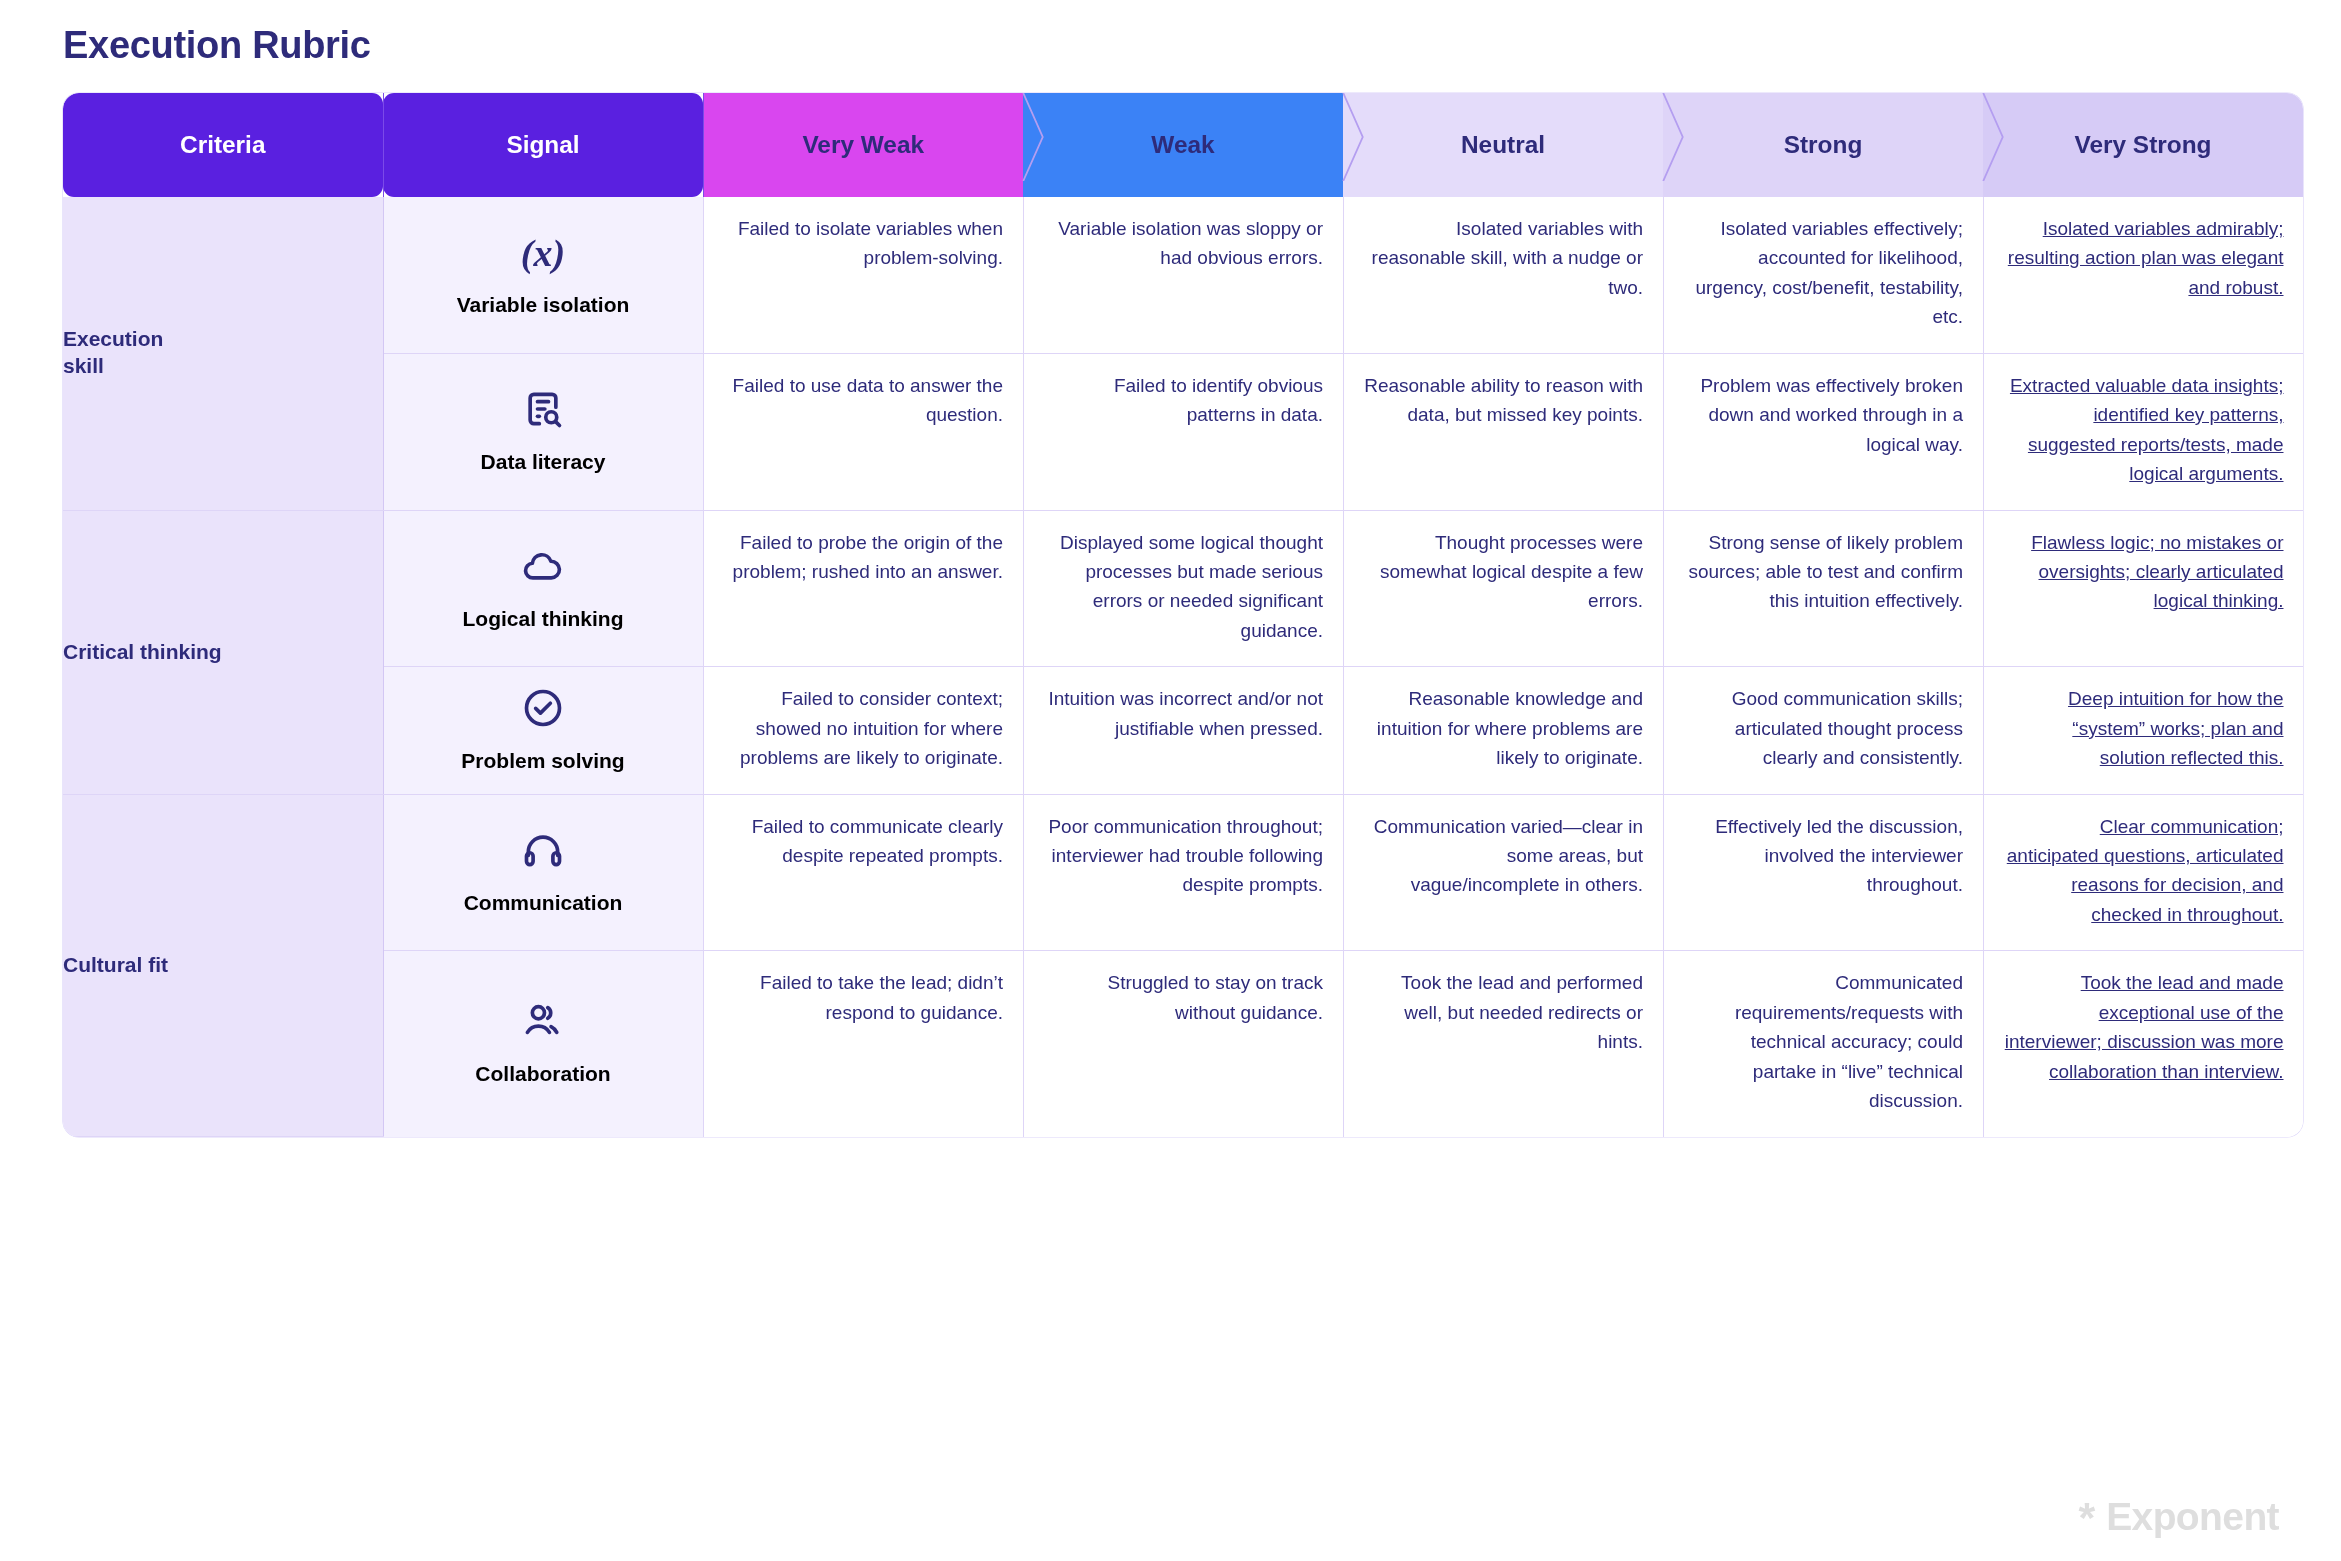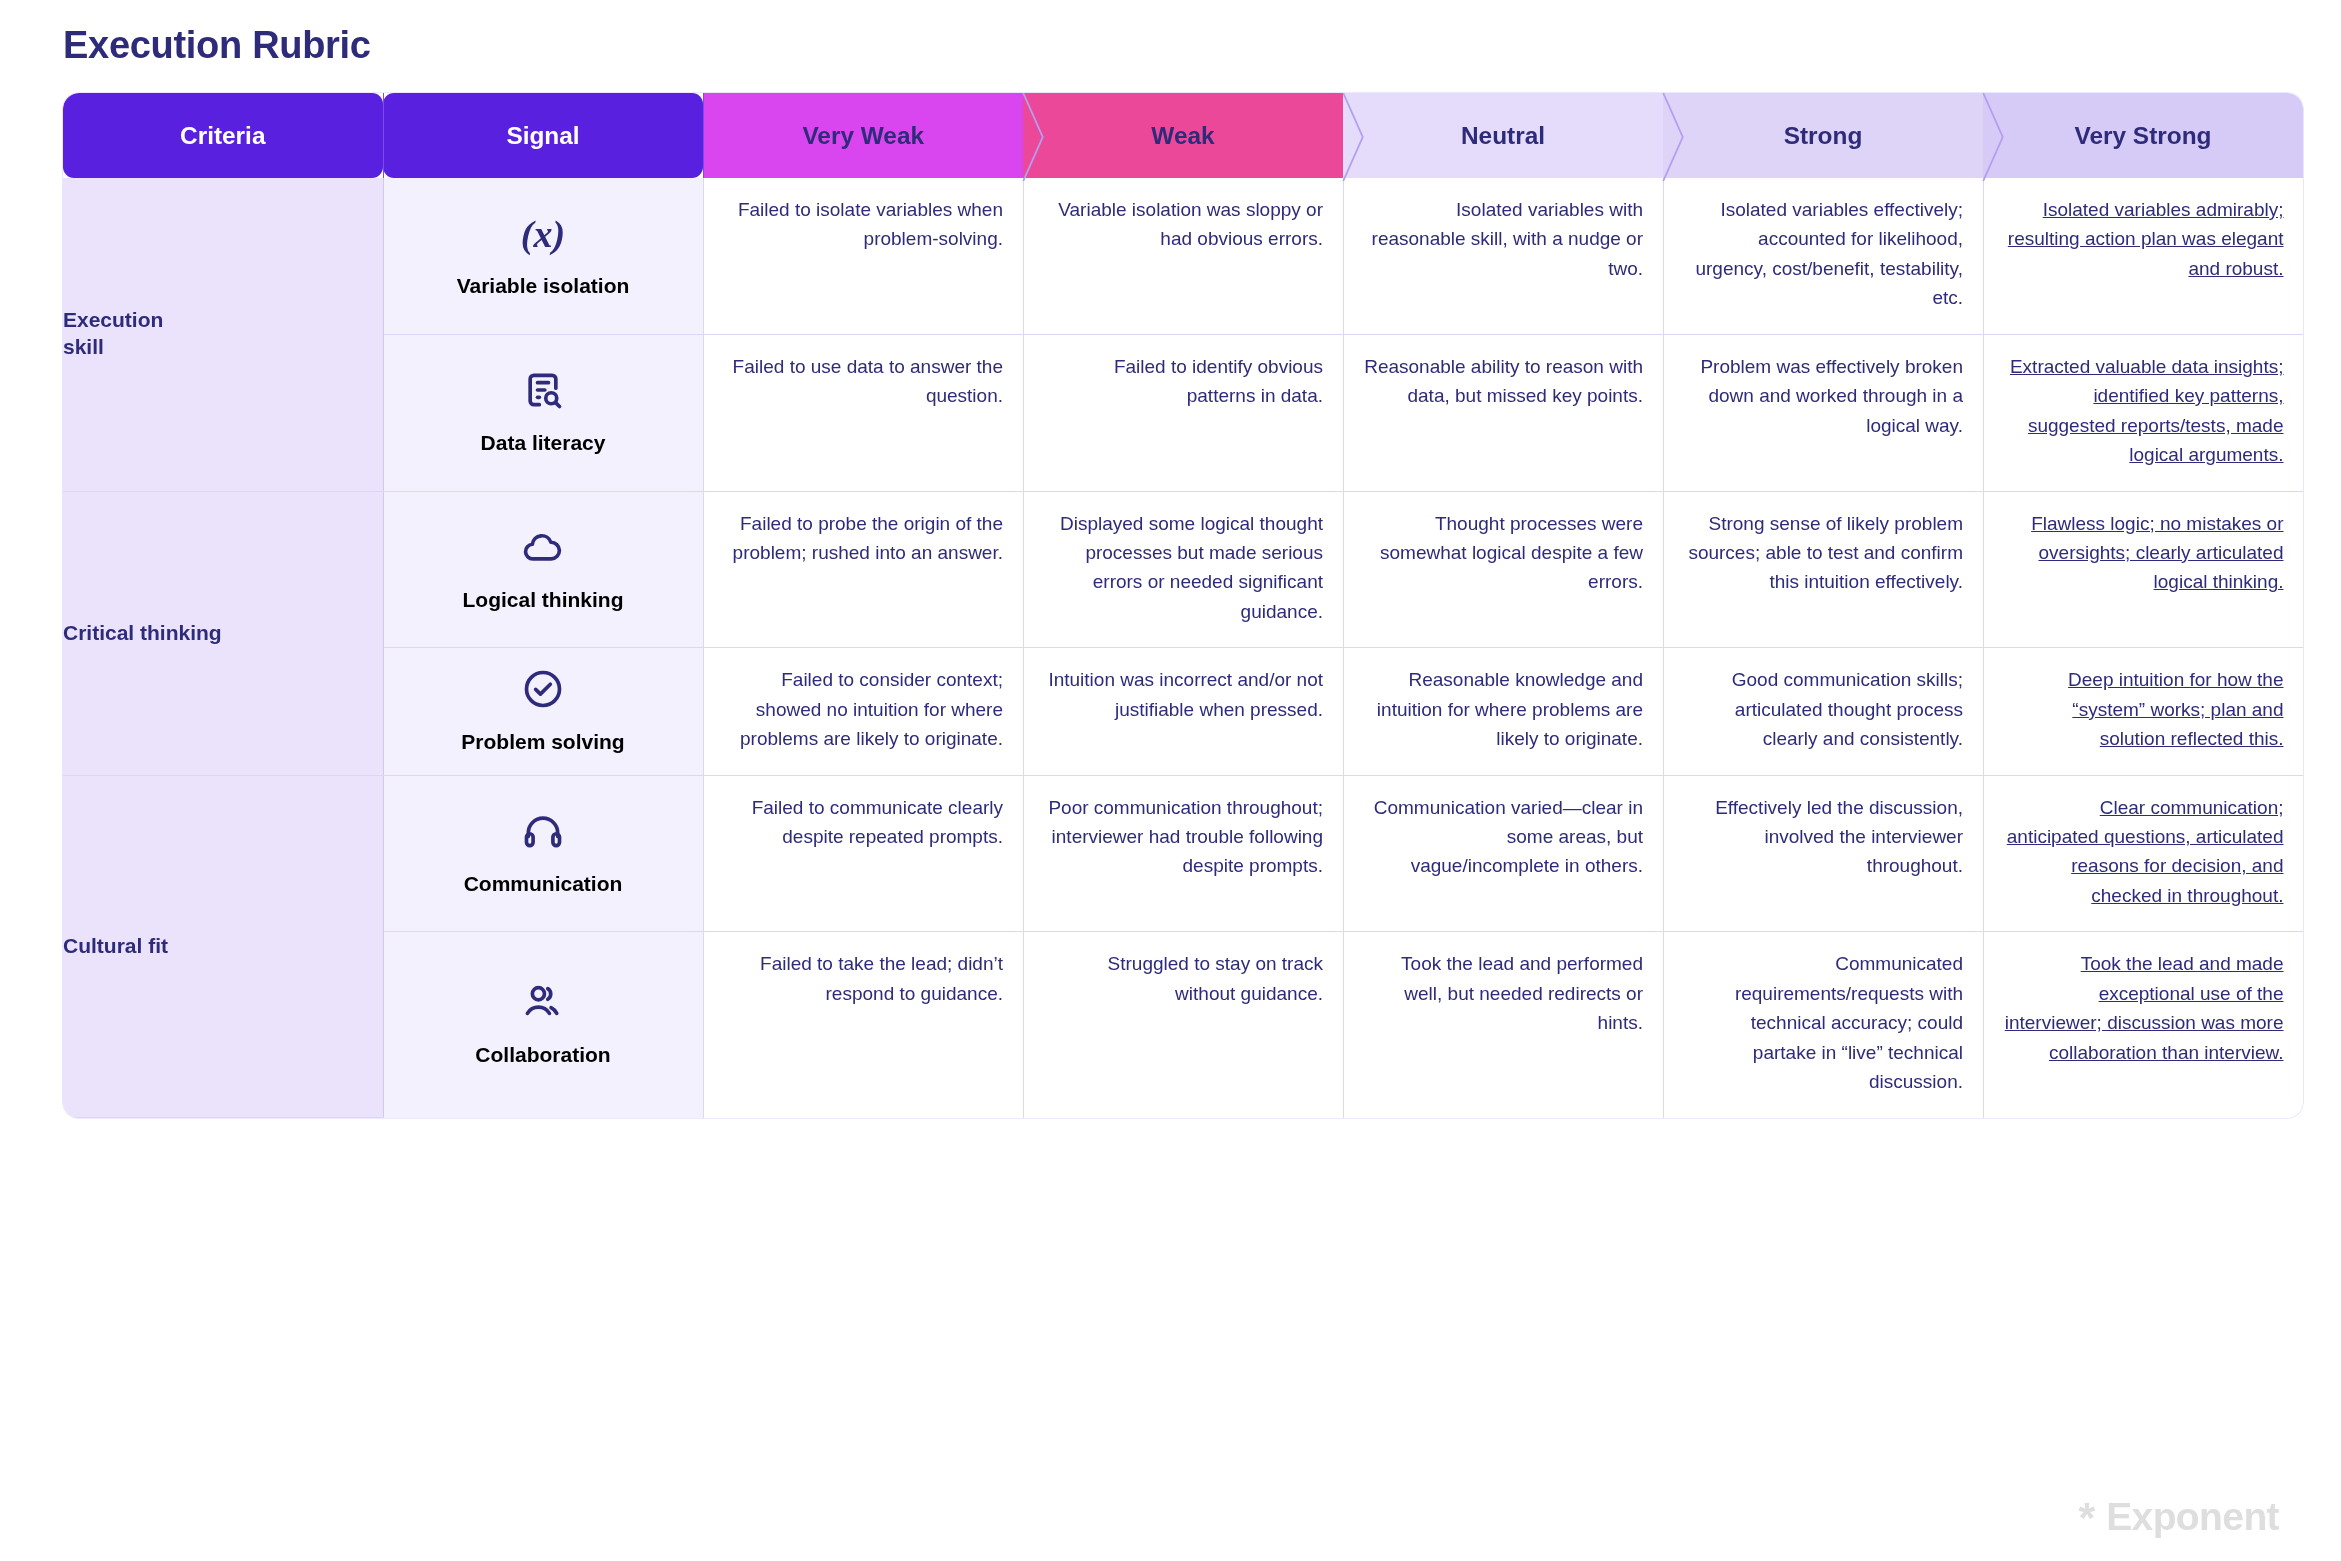--- a/index.html
+++ b/index.html
@@ -48,21 +48,21 @@
     table-layout: fixed;
   }
 
   
   col.c-criteria { width: 320px; }
   col.c-signal   { width: 320px; }
   col.c-level    { width: 320px; }
 
   
   thead th {
-    height: 85px;
+    height: 104px;
     padding: 0;
     vertical-align: middle;
     text-align: center;
     font-size: 24.4px;
     font-weight: 700;
   }
 
   th.head-dark {
     background: #5a20e0;
     color: #ffffff;
@@ -73,21 +73,21 @@
 
   th.head-level {
     color: #2e2b7a;
     position: relative;
     border: none;
   }
   th.head-level .lbl { position: relative; z-index: 2; }
 
   
   th.lv0 { background: #d946ef; }
-  th.lv1 { background: #ec4899; margin-top: 9px; }
+  th.lv1 { background: #3b82f6; margin-top: 9px; }
   th.lv2 { background: #e4dcfa; }
   th.lv3 { background: #ded4f8; }
   th.lv4 { background: #d6cbf6; border-top-right-radius: 16px; }
 
   
   th.head-level .chev {
     position: absolute;
     left: -0.6px;
     top: 0;
     width: 24.4px;

